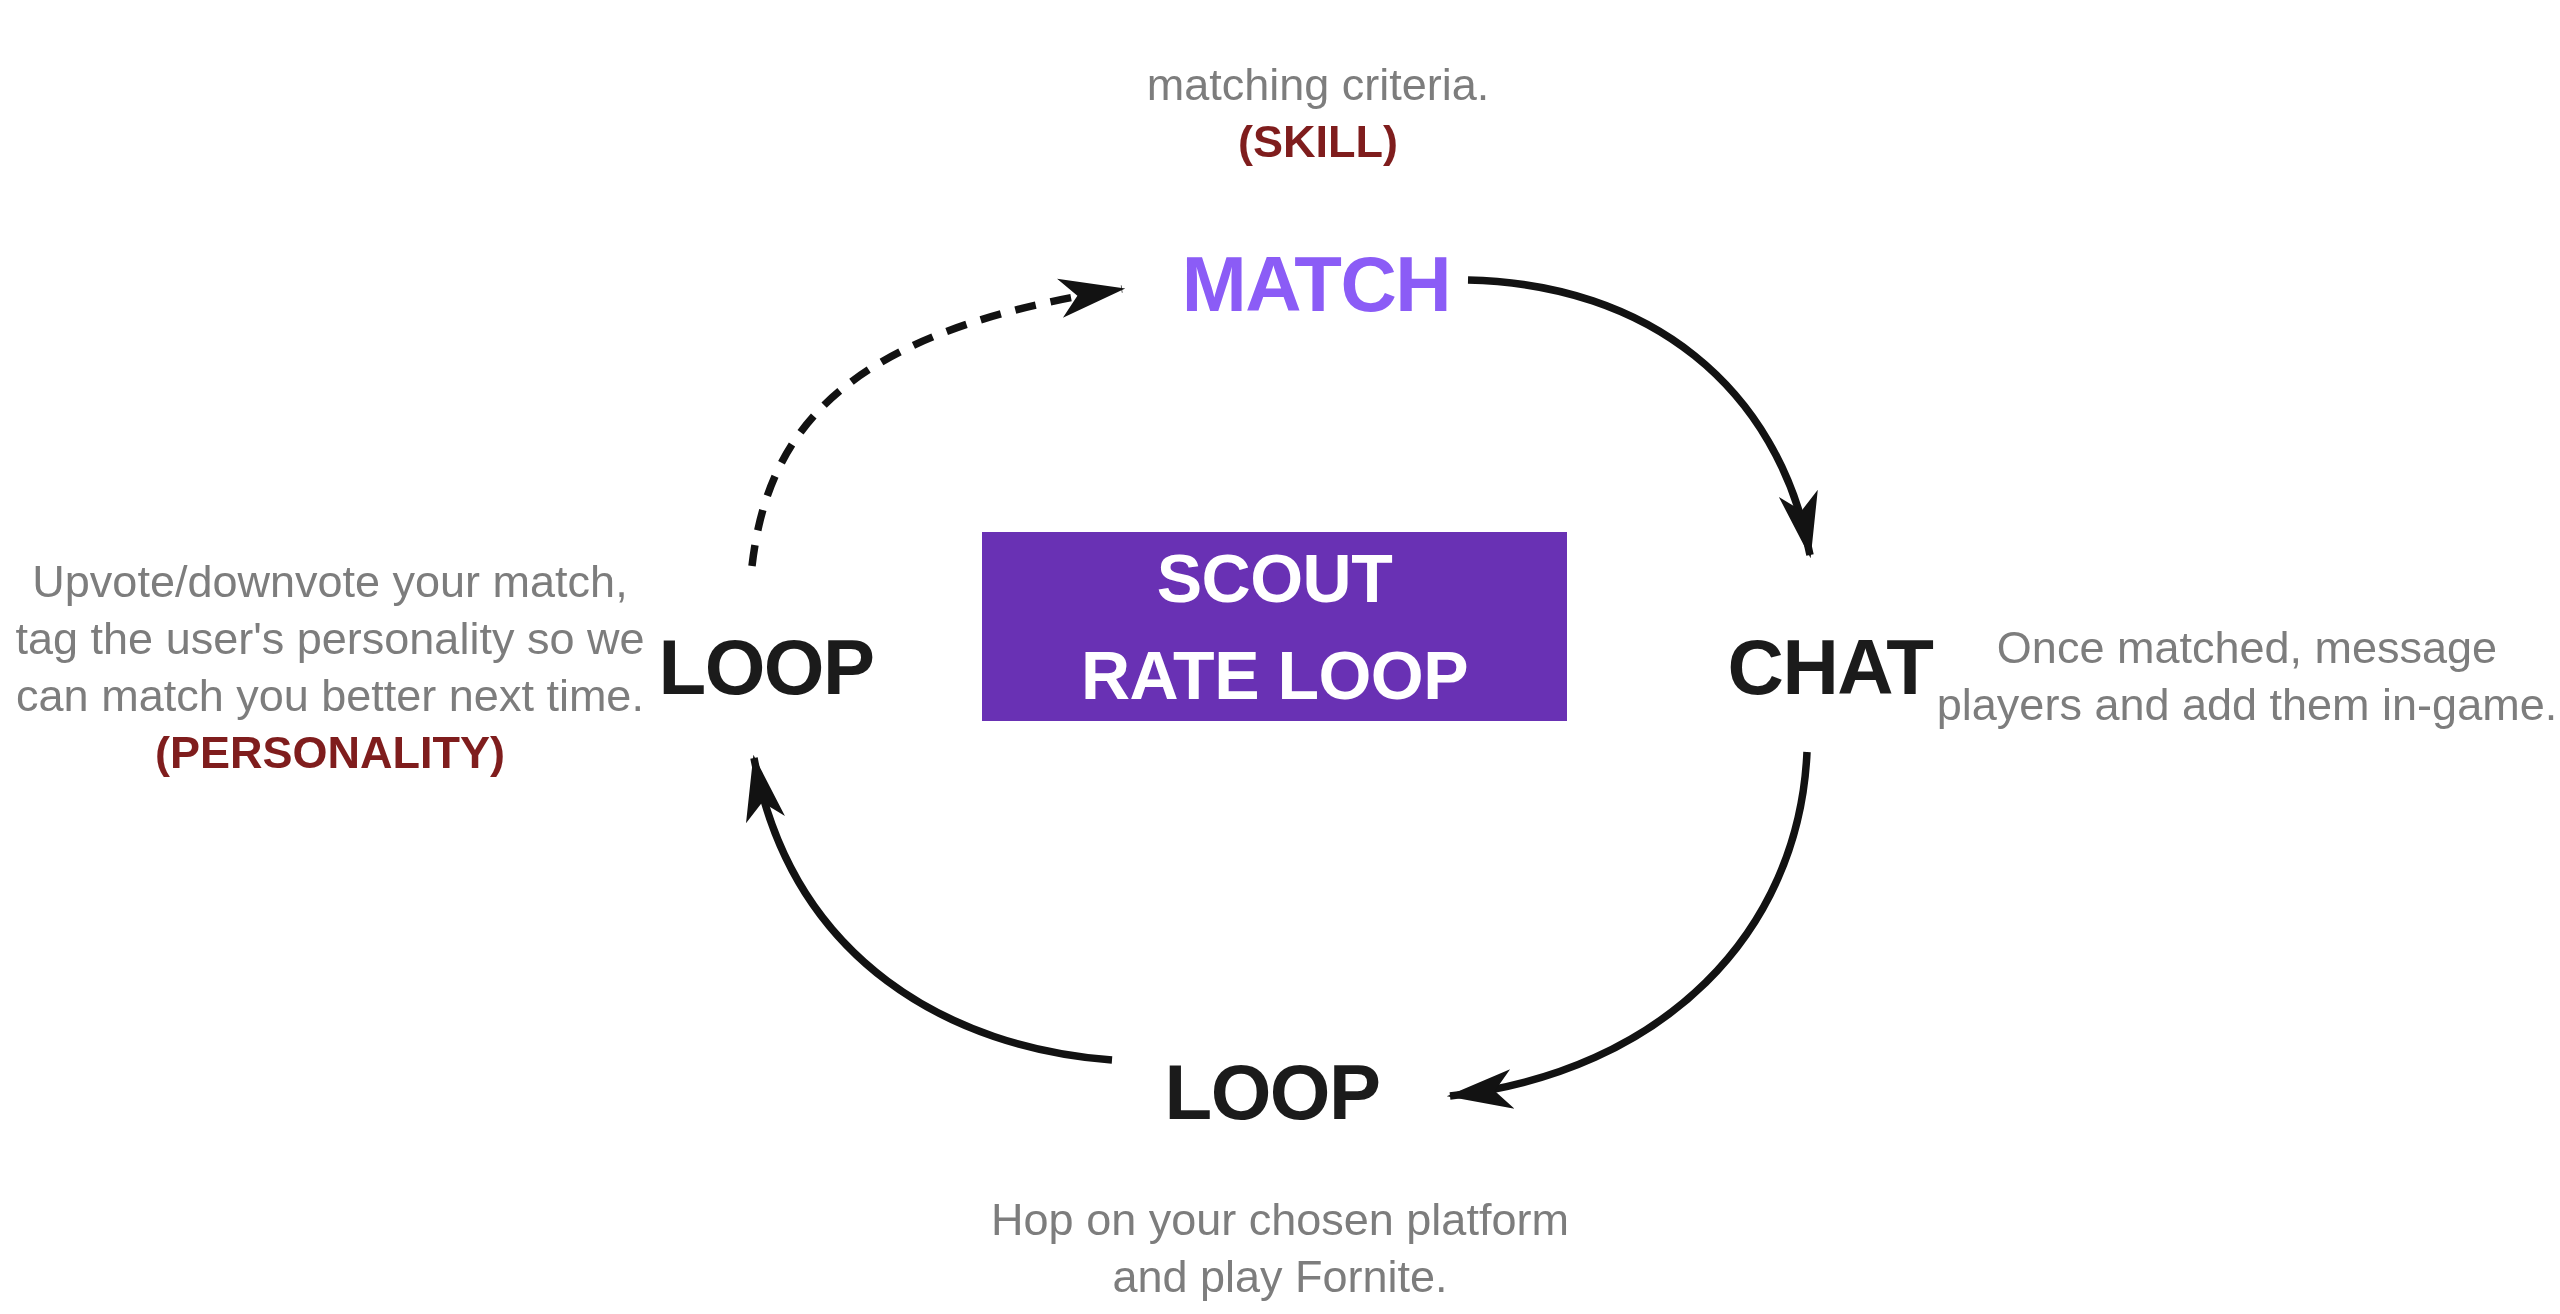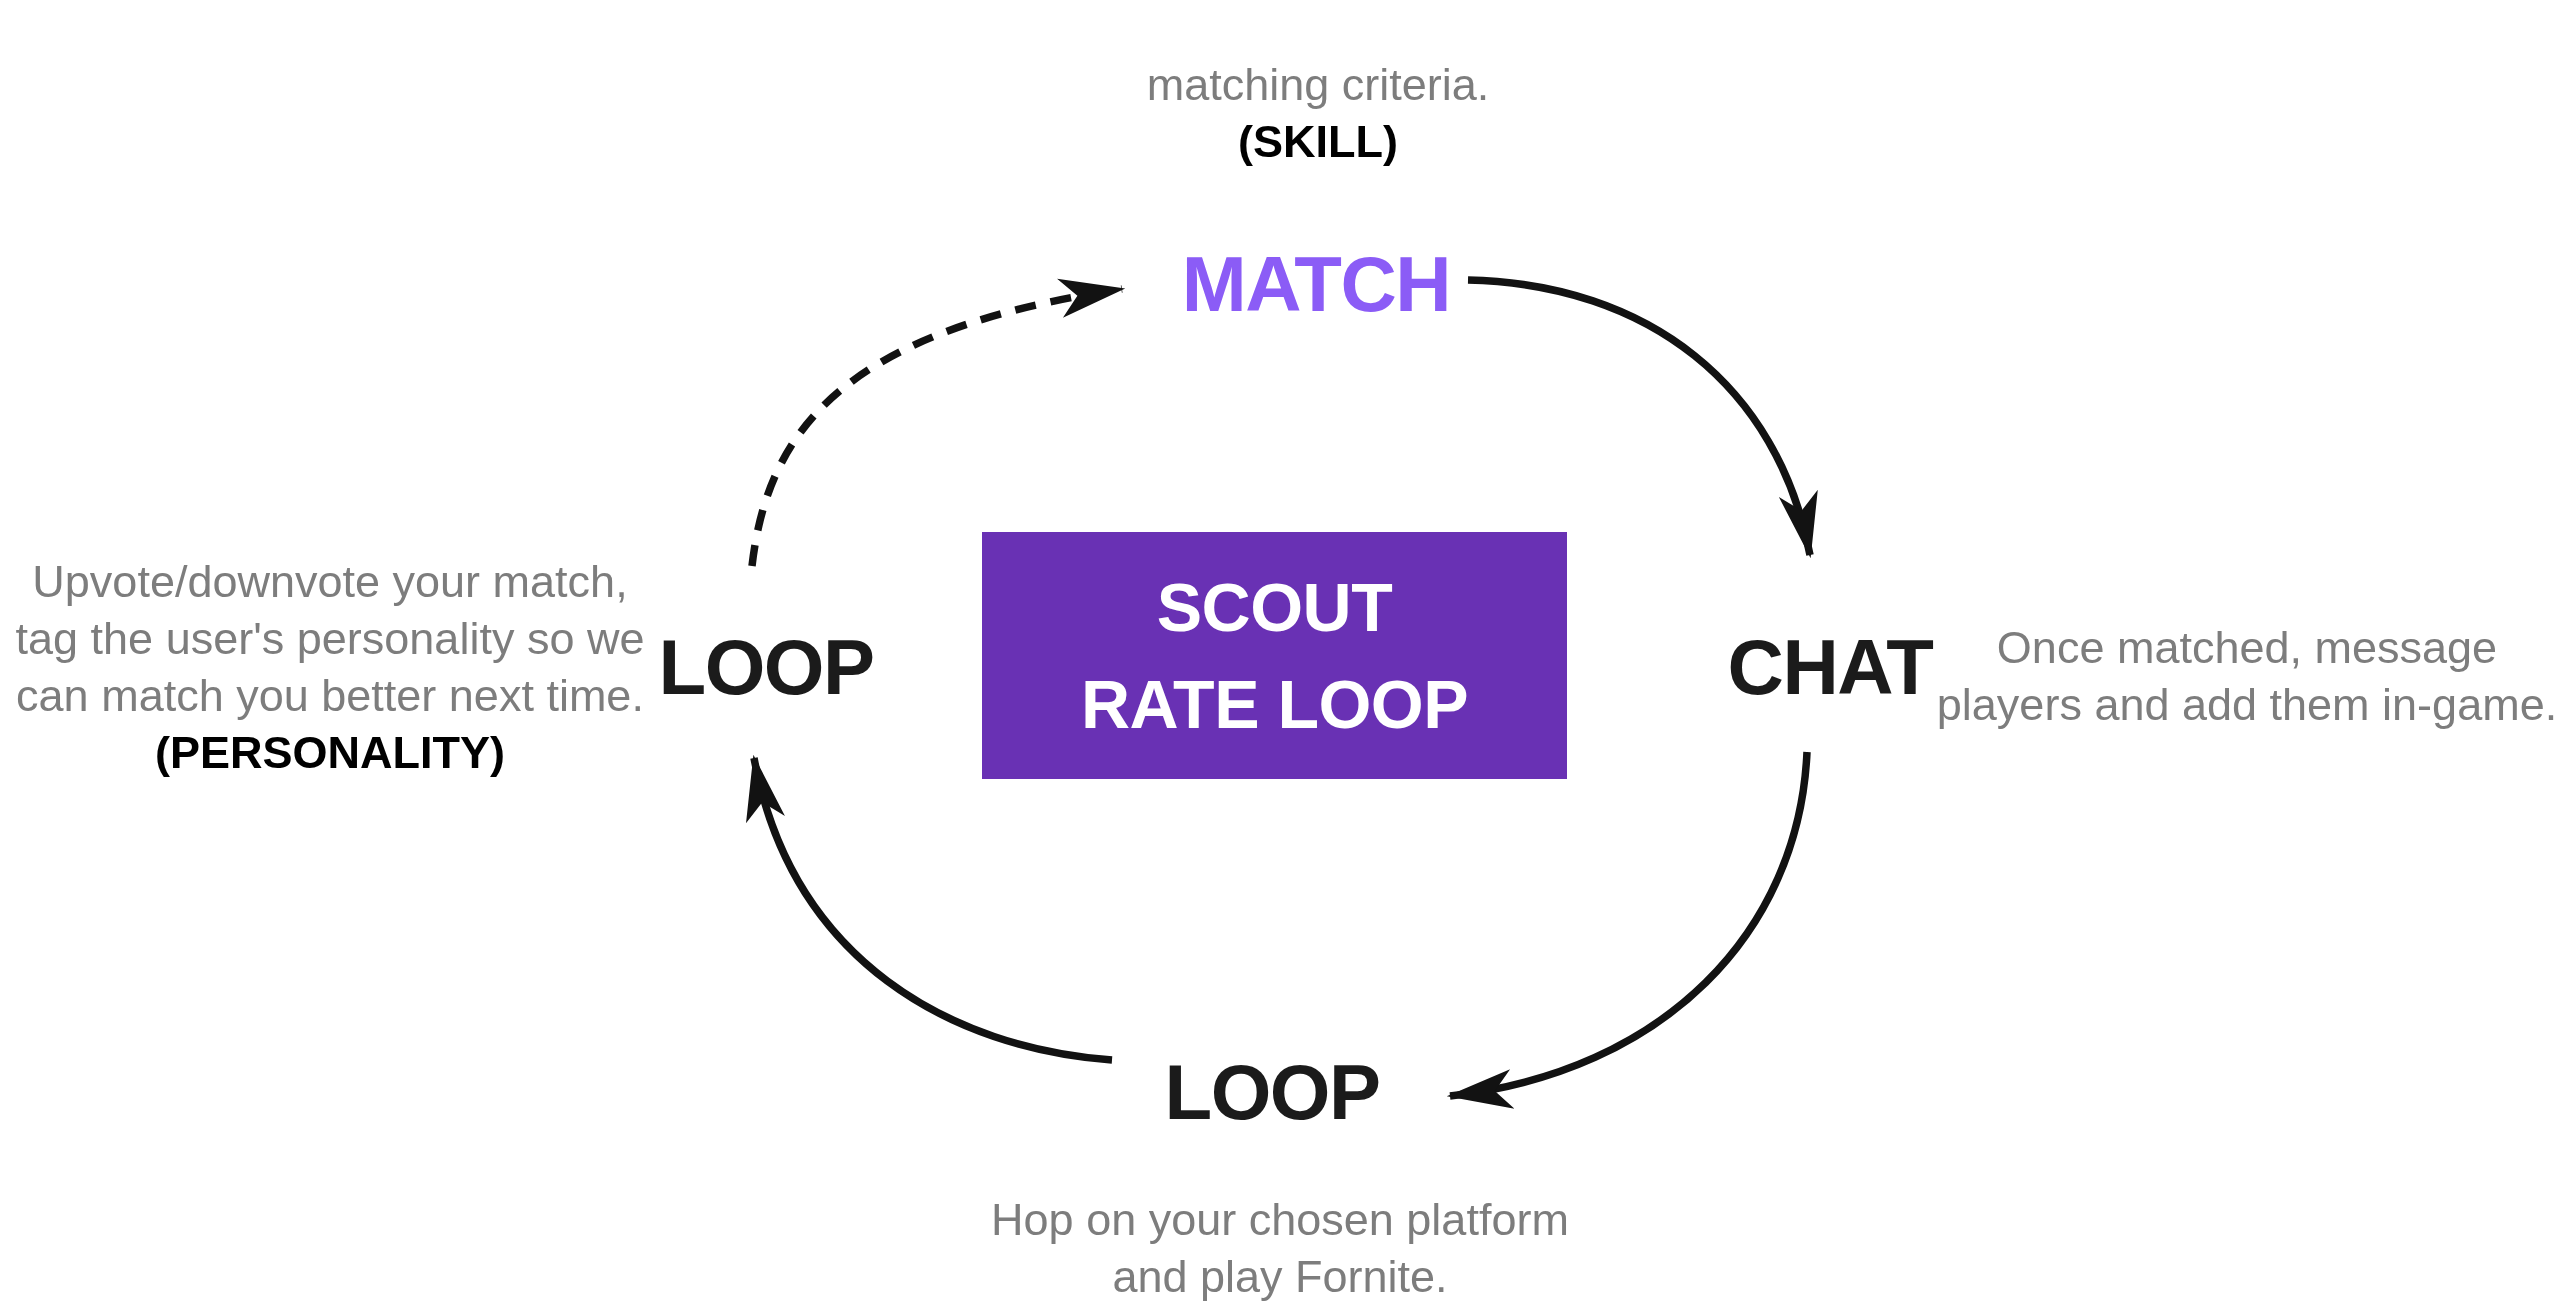--- a/index.html
+++ b/index.html
@@ -17,35 +17,35 @@
     text-align: center;
     white-space: nowrap;
   }
   .desc {
     font-size: 45px;
     line-height: 57px;
     color: #7d7d7d;
     font-weight: 400;
   }
   .desc .line { display: block; }
-  .desc .tagline { display: block; font-weight: 700; color: #000000; }
+  .desc .tagline { display: block; font-weight: 700; color: #7f1d1d; }
   .node-label {
     font-size: 78px;
     font-weight: 700;
     letter-spacing: -1.5px;
     color: #1b1b1b;
     line-height: 1;
   }
   .node-label.purple { color: #8b5cf6; }
   .core-box {
     position: absolute;
     left: 982px;
     top: 532px;
     width: 585px;
-    height: 247px;
+    height: 189px;
     background: #6931b4;
     display: flex;
     align-items: center;
     justify-content: center;
   }
   .core-box .core-text {
     color: #ffffff;
     font-size: 68px;
     font-weight: 700;
     line-height: 97px;

